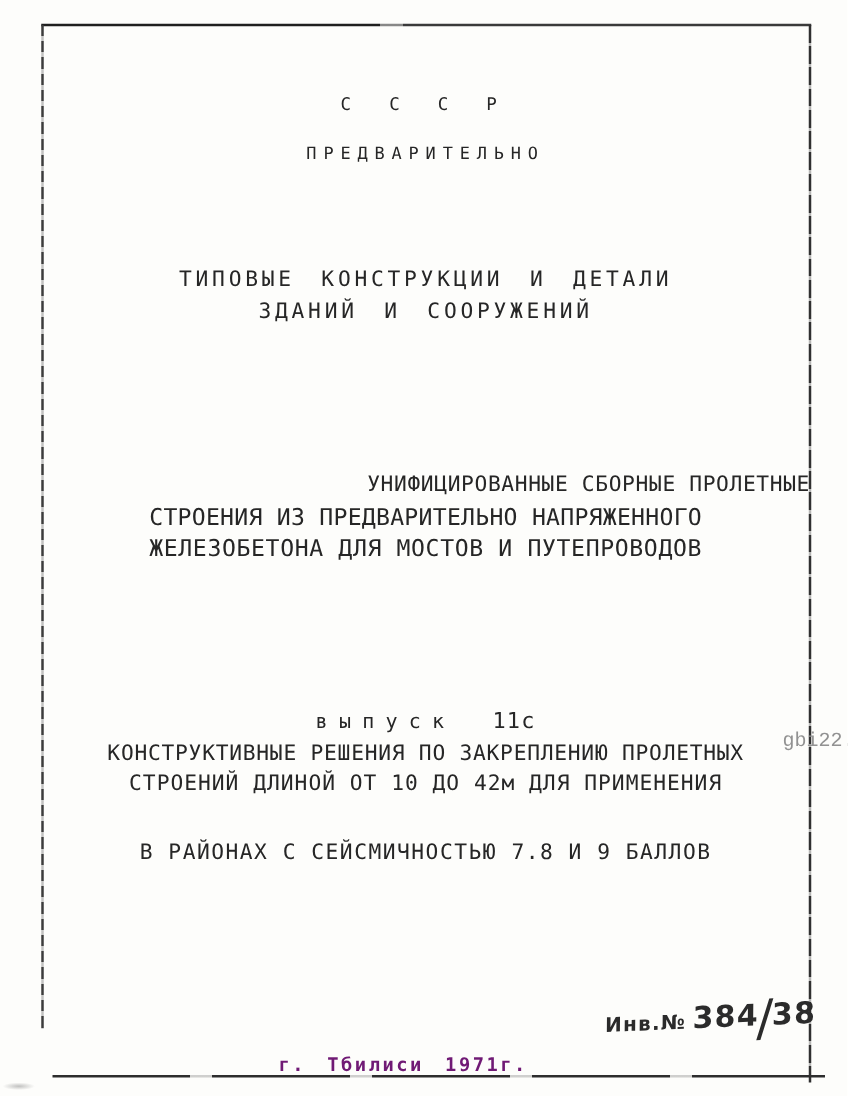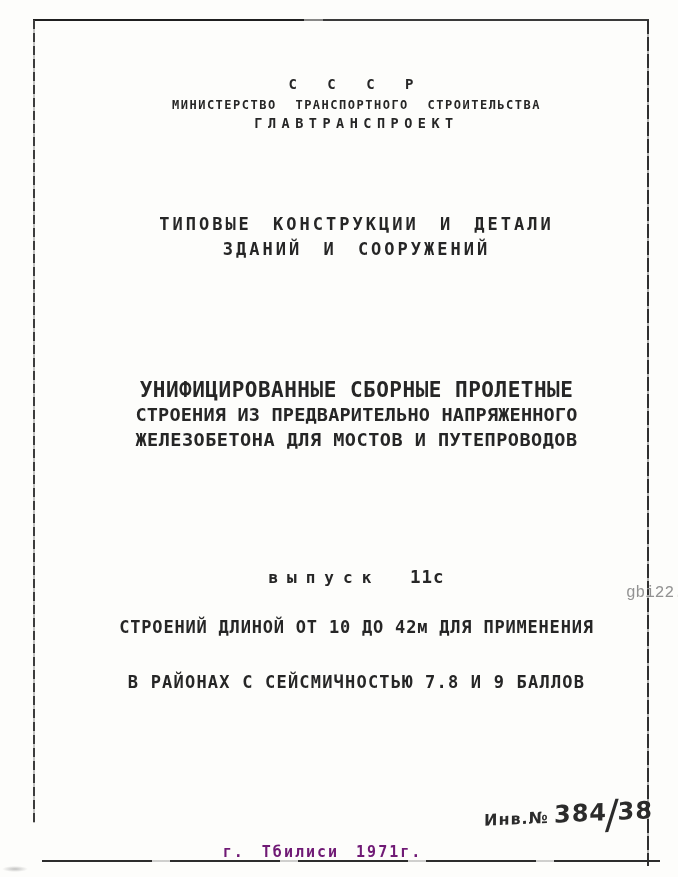--- a/index.html
+++ b/index.html
@@ -24,33 +24,32 @@
     position:absolute; left:647px; top:20px; width:2px; height:846px;
     background:repeating-linear-gradient(180deg,#303030 0 14px, rgba(48,48,48,.35) 14px 17px);
   }
   .footer-rule {
     position:absolute; left:42px; top:860px; width:618px; height:2px;
     background:repeating-linear-gradient(90deg,#2d2d2d 0 110px, rgba(45,45,45,.22) 110px 128px);
   }
   .line {
     position:absolute; left:33px; width:615px;
     text-align:center; white-space:nowrap;
-    font-weight:700;
-    padding-left:16px;
+    font-weight:400;
   }
   
   .country   { top:76px;  font-size:14px; letter-spacing:11px; }
   .ministry  { top:98px;  font-size:12px; letter-spacing:1.5px; word-spacing:10px; }
   .org       { top:115px; font-size:13.5px; letter-spacing:5.5px; }
   
   .doc1 { top:214px; font-size:17px; letter-spacing:3px; word-spacing:8px; }
   .doc2 { top:239px; font-size:17px; letter-spacing:3px; word-spacing:8px; }
   
   .series-title { top:350px; font-size:20px; letter-spacing:1.5px; word-spacing:10px; }
-  .series1 { top:378px; font-size:21px; letter-spacing:0.5px; }
+  .series1 { top:378px; font-size:17px; letter-spacing:0.5px;text-align:right; }
   .series2 { top:404px; font-size:18.5px; letter-spacing:0.2px; }
   .series3 { top:429px; font-size:18.5px; letter-spacing:0.5px; }
   
   .issue-line { top:567px; font-size:16px; }
   .issue-word { letter-spacing:9px; }
   .issue-num  { font-size:17.5px; letter-spacing:1px; margin-left:20px; }
   .issue1 { top:593px; font-size:17px; letter-spacing:0.6px; }
   .issue2 { top:617px; font-size:17px; letter-spacing:0.8px; }
   .issue3 { top:640px; font-size:17px; letter-spacing:1.2px;margin-top:32px; }
   
@@ -84,34 +83,34 @@
 </head>
 <body>
 
 <div class="page">
 
   <div class="frame-top"></div>
   <div class="frame-left"></div>
   <div class="frame-right"></div>
 
   <div class="line country">С С С Р</div>
-  <div class="line ministry">МИНИСТЕРСТВО  ТРАНСПОРТНОГО  СТРОИТЕЛЬСТВА</div>
-  <div class="line org">ГЛАВТРАНСПРОЕКТ</div>
+  <div class="line org">ПРЕДВАРИТЕЛЬНО</div>
 
   <div class="line doc1">ТИПОВЫЕ  КОНСТРУКЦИИ  И  ДЕТАЛИ</div>
   <div class="line doc2">ЗДАНИЙ  И  СООРУЖЕНИЙ</div>
 
   <div class="line series1">УНИФИЦИРОВАННЫЕ СБОРНЫЕ ПРОЛЕТНЫЕ</div>
   <div class="line series3">ЖЕЛЕЗОБЕТОНА ДЛЯ МОСТОВ И ПУТЕПРОВОДОВ</div>
   <div class="line series2">СТРОЕНИЯ ИЗ ПРЕДВАРИТЕЛЬНО НАПРЯЖЕННОГО</div>
 
   <div class="line issue-line">
     <span class="issue-word">выпуск</span>
     <span class="issue-num">11с</span>
   </div>
+  <div class="line issue1">КОНСТРУКТИВНЫЕ РЕШЕНИЯ ПО ЗАКРЕПЛЕНИЮ ПРОЛЕТНЫХ</div>
   <div class="line issue2">СТРОЕНИЙ ДЛИНОЙ ОТ 10 ДО 42м ДЛЯ ПРИМЕНЕНИЯ</div>
   <div class="line issue3">В РАЙОНАХ С СЕЙСМИЧНОСТЬЮ 7.8 И 9 БАЛЛОВ</div>
 
   <div class="watermark">gbi22.ru</div>
 
   <div class="inventory">
     <span class="inv-label">Инв.№</span>
     <span class="inv-num"><span>384</span><span class="inv-slash">/</span><span>38</span></span>
   </div>
 

